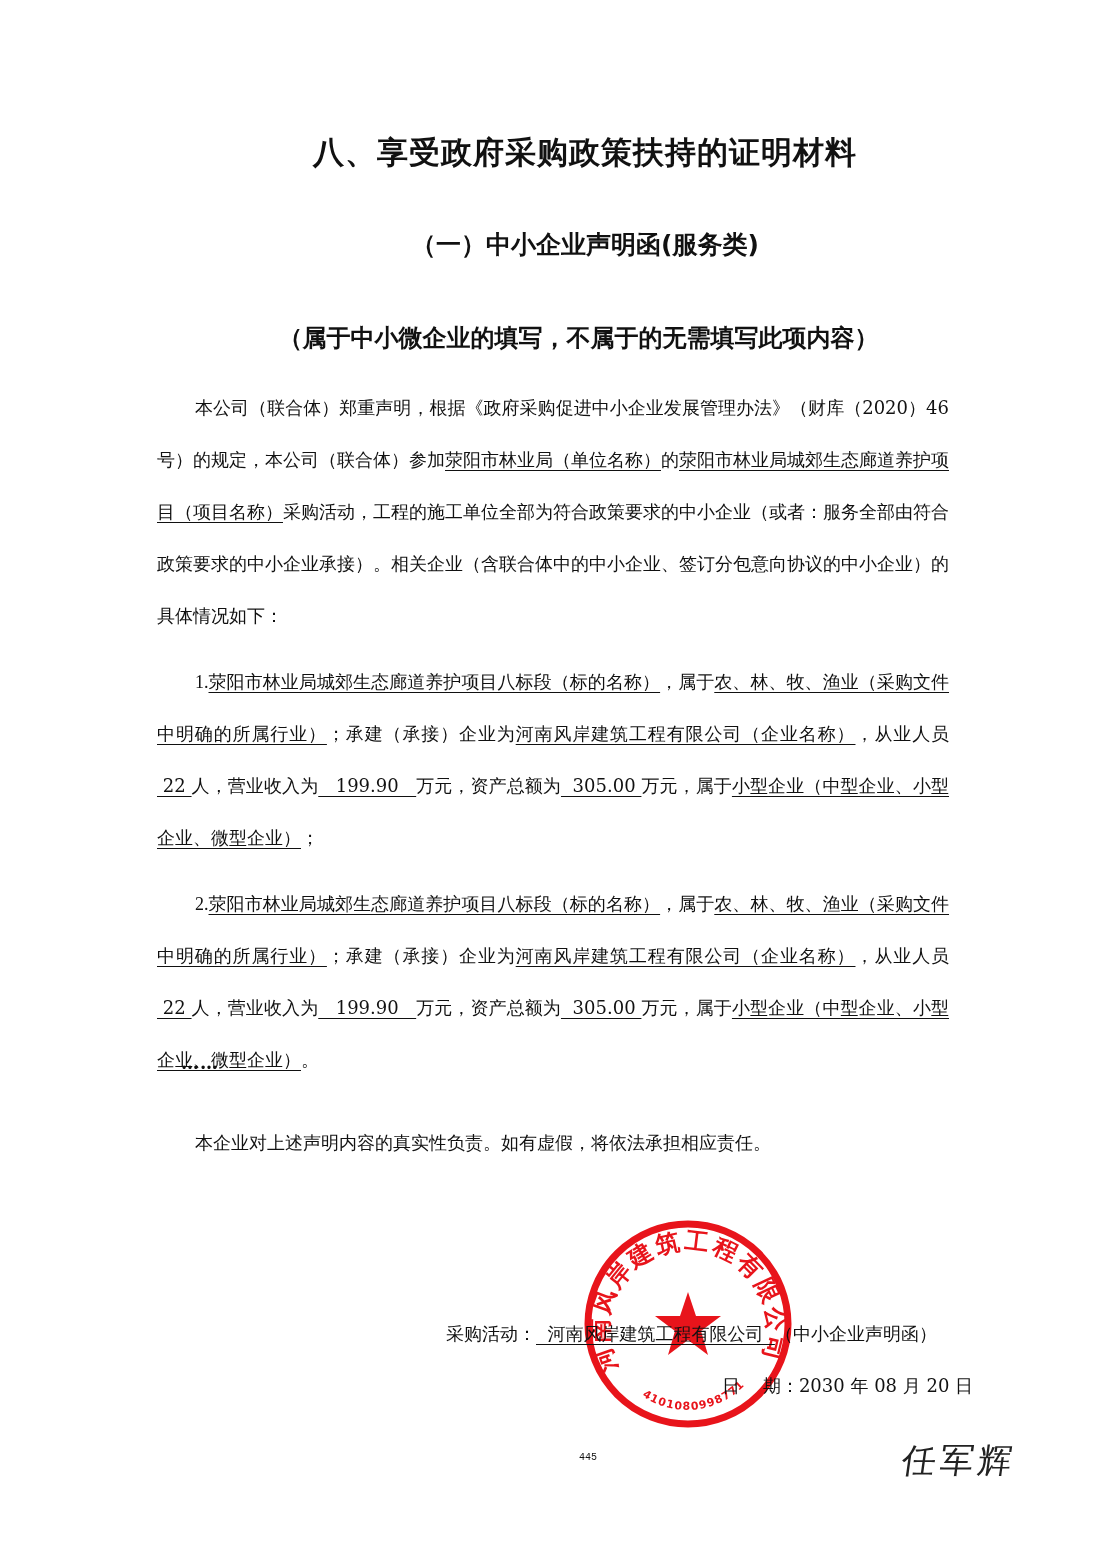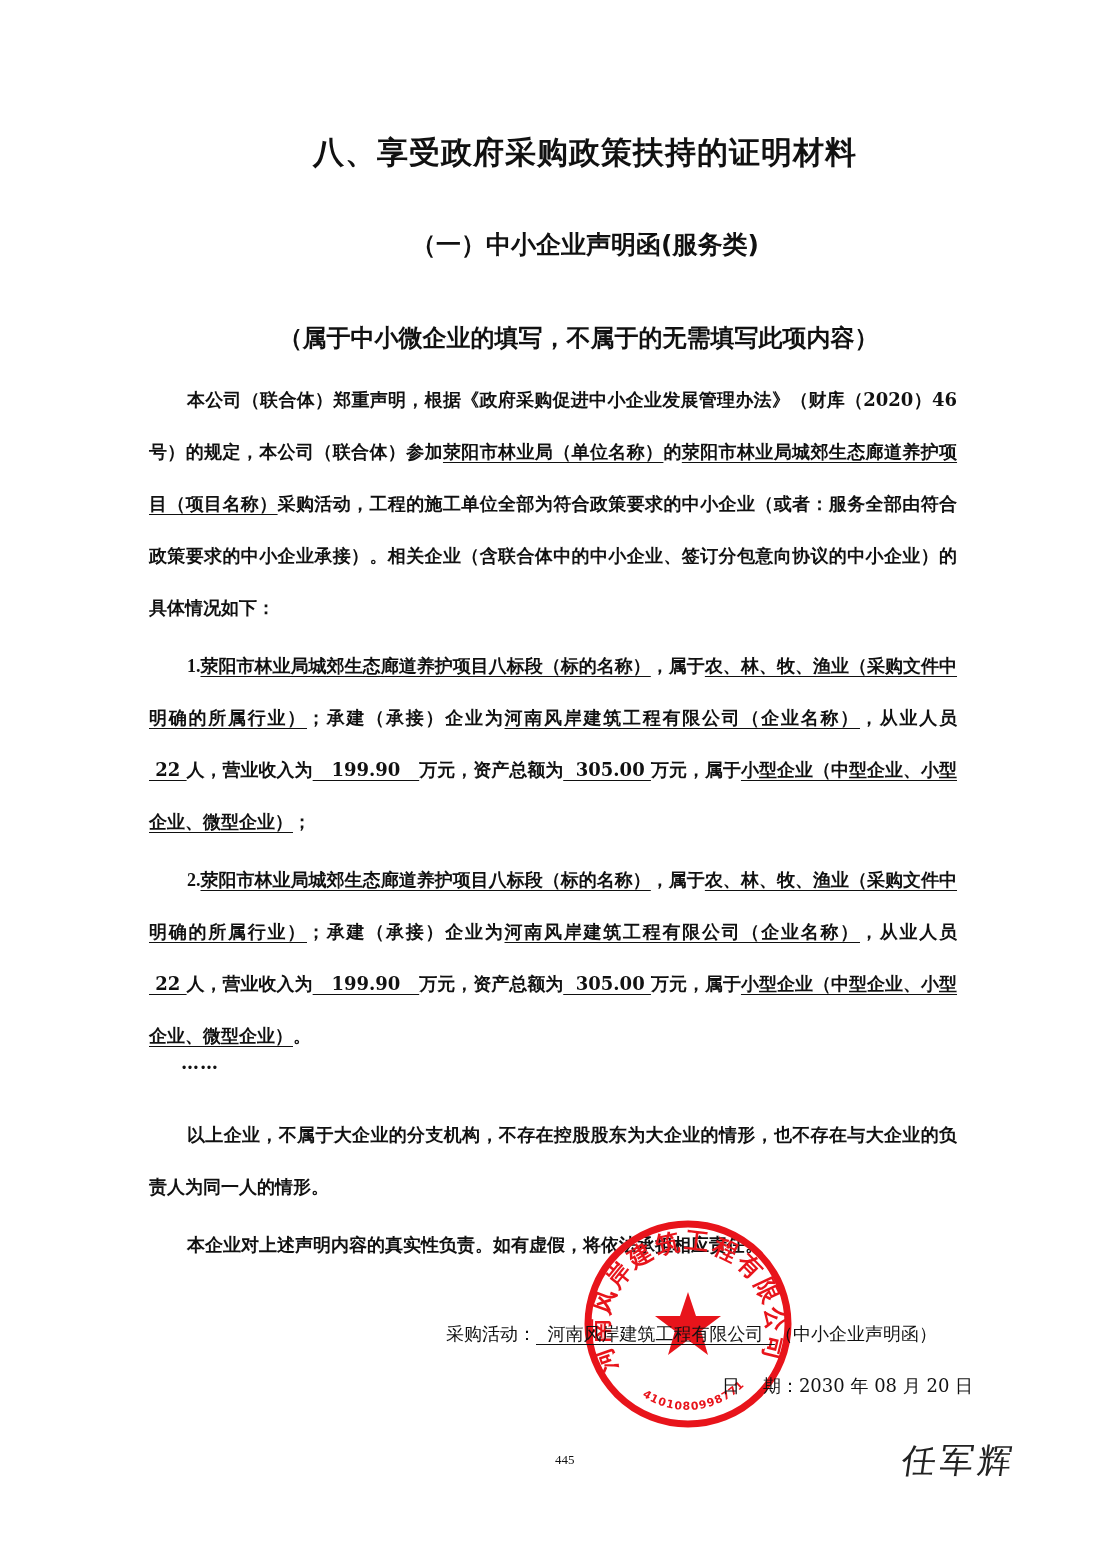--- a/index.html
+++ b/index.html
@@ -5,27 +5,27 @@
   html,body{margin:0;padding:0;background:#fff;}
   body{width:1103px;height:1559px;position:relative;overflow:hidden;
        font-family:"DejaVu Serif","Liberation Serif",serif;color:#111;}
   .h1{position:absolute;left:0;width:1170px;top:132px;text-align:center;
       font-family:"DejaVu Sans","Liberation Sans",sans-serif;font-weight:bold;font-size:31px;letter-spacing:1px;}
   .h2{position:absolute;left:0;width:1170px;top:228px;text-align:center;
       font-family:"DejaVu Sans","Liberation Sans",sans-serif;font-weight:bold;font-size:25px;}
   .h3{position:absolute;left:0;width:1157px;top:322px;text-align:center;
       font-family:"DejaVu Sans","Liberation Sans",sans-serif;font-weight:bold;font-size:24px;}
   .body{position:absolute;left:143px;width:820px;font-size:18px;line-height:52px;}
-  .p{margin:6px;text-indent:38px;text-align:justify;font-weight:bold;}
+  .p{margin:14px;text-indent:38px;text-align:justify;}
   .u{text-decoration:underline;text-underline-offset:4px;}
   .num{font-family:"Liberation Serif",serif;}
   .dots{position:absolute;left:181px;top:1052px;font-size:18px;font-weight:bold;letter-spacing:1px;}
   .sig{position:absolute;left:446px;top:1322px;font-size:18px;}
   .date{position:absolute;left:722px;top:1374px;font-size:18px;}
-  .page{position:absolute;left:555px;top:1452px;font-size:13px;font-family:Liberation Serif, serif;}
+  .page{position:absolute;left:579px;top:1452px;font-size:10px;font-family:Liberation Mono, monospace;}
   .hand{position:absolute;left:902px;top:1438px;font-size:34px;font-family:"DejaVu Serif",serif;color:#222;letter-spacing:4px;transform:skewX(-8deg);}
   .stamp{position:absolute;left:582px;top:1218px;width:212px;height:212px;}
 </style>
 </head>
 <body>
 
 <div class="h1">八、享受政府采购政策扶持的证明材料</div>
 <div class="h2">（一）中小企业声明函(服务类)</div>
 <div class="h3">（属于中小微企业的填写，不属于的无需填写此项内容）</div>
 
@@ -33,21 +33,20 @@
   <p class="p"><span>本公司（联合体）郑重声明，根据《政府采购促进中小企业发展管理办法》（财库（2020）46号）的规定，本公司（联合体）参加</span><span class="u">荥阳市林业局（单位名称）</span><span>的</span><span class="u">荥阳市林业局城郊生态廊道养护项目（项目名称）</span><span>采购活动，工程的施工单位全部为符合政策要求的中小企业（或者：服务全部由符合政策要求的中小企业承接）。相关企业（含联合体中的中小企业、签订分包意向协议的中小企业）的具体情况如下：</span></p>
 
   <p class="p"><span class="num">1.</span><span class="u">荥阳市林业局城郊生态廊道养护项目八标段（标的名称）</span><span>，属于</span><span class="u">农、林、牧、渔业（采购文件中明确的所属行业）</span><span>；承建（承接）企业为</span><span class="u">河南风岸建筑工程有限公司（企业名称）</span><span>，从业人员</span><span class="u" style="white-space:pre"> 22 </span><span>人，营业收入为</span><span class="u" style="white-space:pre">   199.90   </span><span>万元，资产总额为</span><span class="u" style="white-space:pre">  305.00 </span><span>万元，属于</span><span class="u">小型企业（中型企业、小型企业、微型企业）</span><span>；</span></p>
 
   <p class="p"><span class="num">2.</span><span class="u">荥阳市林业局城郊生态廊道养护项目八标段（标的名称）</span><span>，属于</span><span class="u">农、林、牧、渔业（采购文件中明确的所属行业）</span><span>；承建（承接）企业为</span><span class="u">河南风岸建筑工程有限公司（企业名称）</span><span>，从业人员</span><span class="u" style="white-space:pre"> 22 </span><span>人，营业收入为</span><span class="u" style="white-space:pre">   199.90   </span><span>万元，资产总额为</span><span class="u" style="white-space:pre">  305.00 </span><span>万元，属于</span><span class="u">小型企业（中型企业、小型企业、微型企业）</span><span>。</span></p>
 </div>
 
 <div class="dots">……</div>
 
 <div class="body" style="top:1103px;">
-  <p class="p">以上企业，不属于大企业的分支机构，不存在控股股东为大企业的情形，也不存在与大企业的负责人为同一人的情形。</p>
   <p class="p">本企业对上述声明内容的真实性负责。如有虚假，将依法承担相应责任。</p>
 </div>
 
 <svg class="stamp" viewBox="0 0 212 212">
   <circle cx="106" cy="106" r="100" fill="none" stroke="#e8141b" stroke-width="7"></circle>
   <polygon fill="#e8141b" points="106,74 114,98 139,98 119,113 126,137 106,122 86,137 93,113 73,98 98,98"></polygon>
   <defs>
       <path id="arcTop" d="M 36 150 A 80 80 0 1 1 176 150"></path>
       <path id="arcBot" d="M 60 178 A 80 80 0 0 0 160 170"></path>
     </defs>

